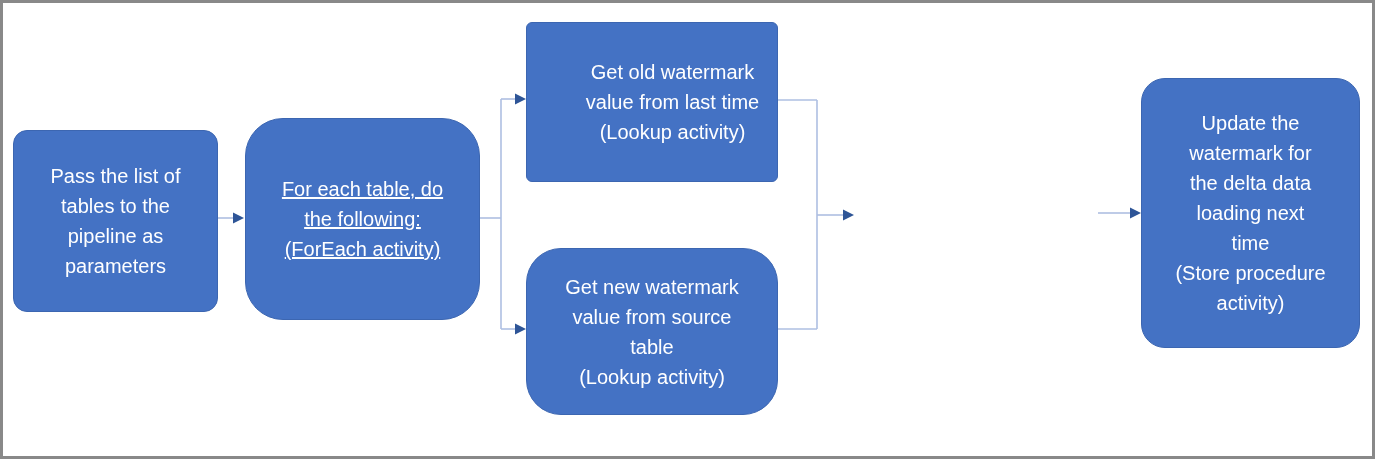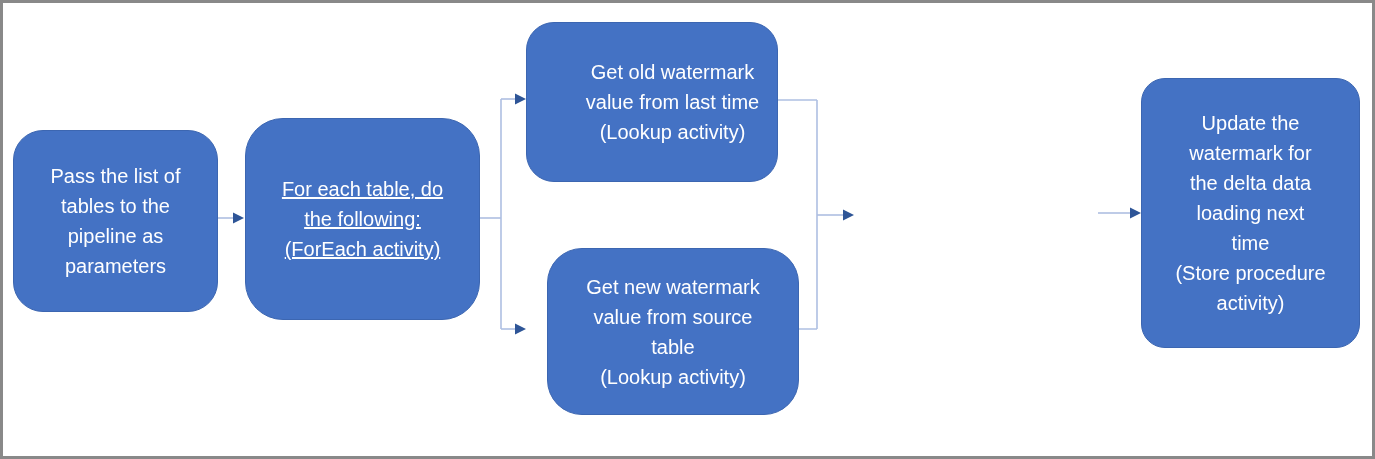--- a/index.html
+++ b/index.html
@@ -45,24 +45,24 @@
     justify-content: center;
     text-align: center;
     font-size: 20px;
     line-height: 30px;
   }
   .node-text {
     white-space: pre-line;
     padding: 0 6px;
   }
   
-  .n1 { left: 10px;   top: 127px; width: 205px; height: 182px; border-radius: 30px; }
+  .n1 { left: 10px;   top: 127px; width: 205px; height: 182px; border-radius: 14px; }
   .n2 { left: 242px;  top: 115px; width: 235px; height: 202px; border-radius: 38px; text-decoration: underline; }
-  .n3 { left: 523px;  top: 19px;  width: 252px; height: 160px; border-radius: 28px; padding-left: 41px; }
-  .n4 { left: 544px;  top: 245px; width: 252px; height: 167px; border-radius: 35px; }
+  .n3 { left: 523px;  top: 19px;  width: 252px; height: 160px; border-radius: 6px; padding-left: 41px; }
+  .n4 { left: 523px;  top: 245px; width: 252px; height: 167px; border-radius: 35px; }
   .n5 { left: 853px;  top: 83px;  width: 242px; height: 259px; border-radius: 40px; }
   .n6 { left: 1138px; top: 75px;  width: 219px; height: 270px; border-radius: 24px; }
 </style>
 </head>
 <body>
 
 <div class="frame">
 
   <svg class="connector-layer" width="1375" height="459" viewBox="0 0 1375 459" xmlns="http://www.w3.org/2000/svg">
 

